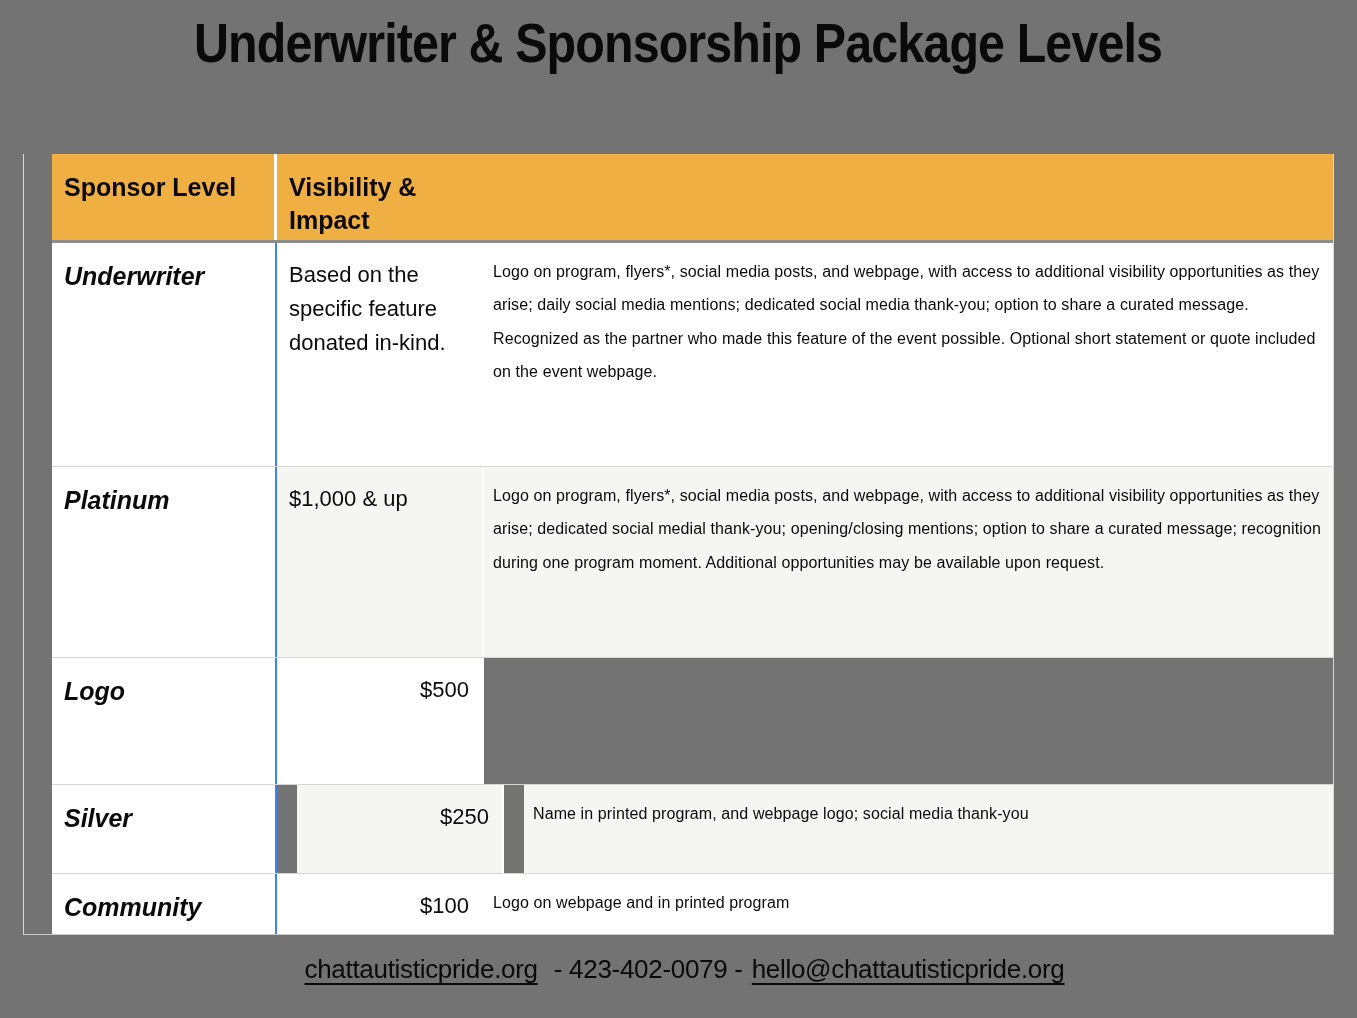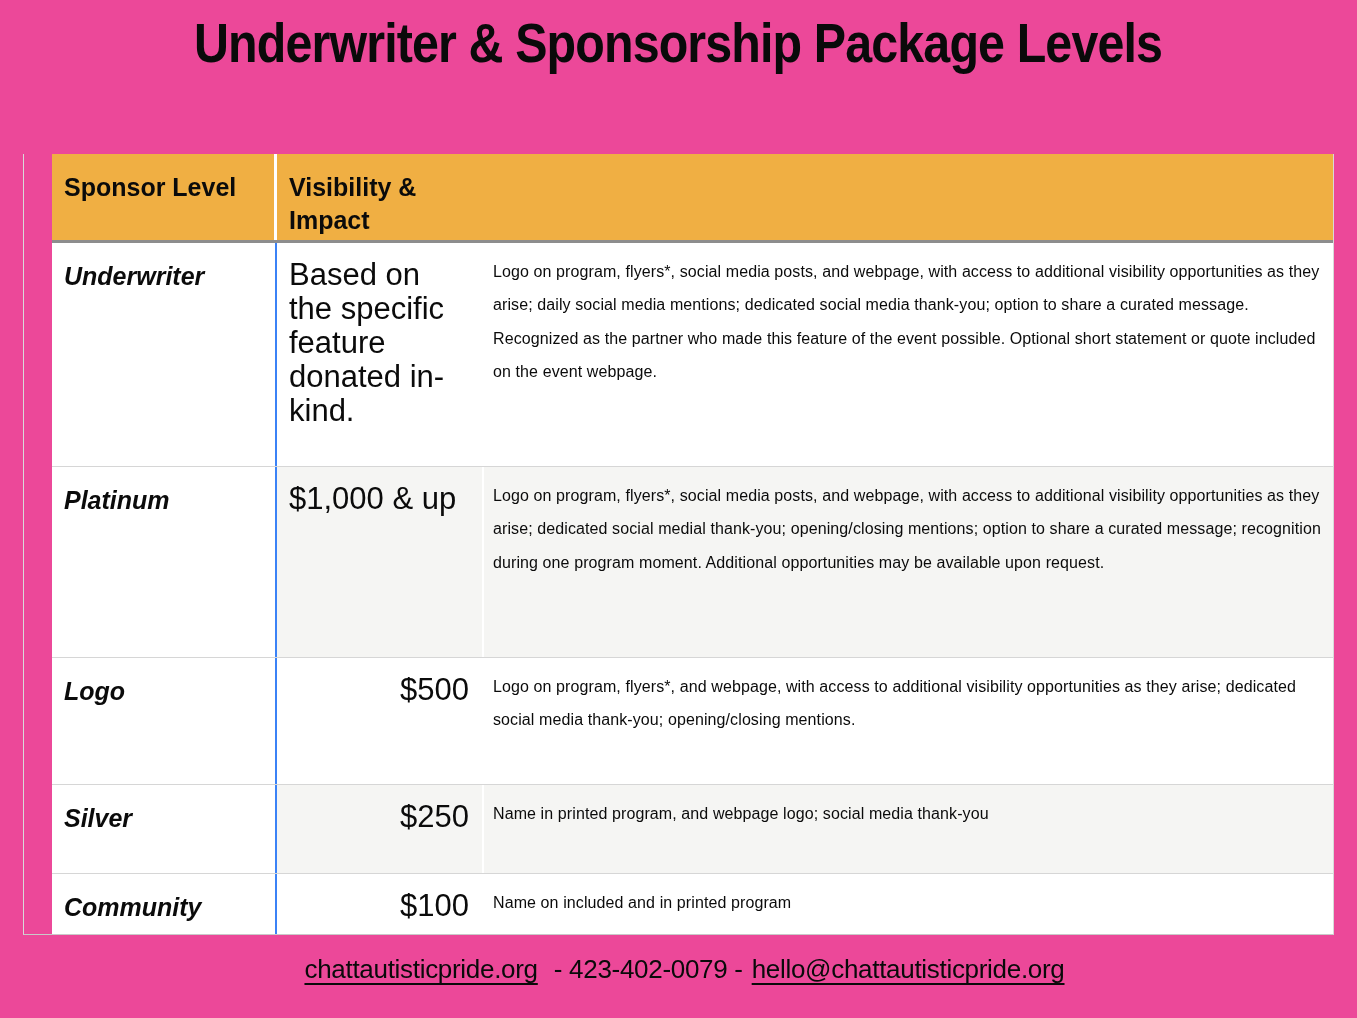--- a/index.html
+++ b/index.html
@@ -6,21 +6,21 @@
     margin: 0;
     padding: 0;
     background: #ffffff;
     font-family: "Liberation Sans", sans-serif;
     color: #0b0b0b;
   }
   .page {
     position: relative;
     width: 1357px;
     height: 1018px;
-    background: #ec4899;
+    background: #737373;
     overflow: hidden;
   }
   
   h1.title {
     margin: 10px 0 0 0;
     text-align: center;
     font-size: 55px;
     line-height: 66px;
     font-weight: 700;
     letter-spacing: -1px;
@@ -57,36 +57,36 @@
     font-size: 25px;
     line-height: 33px;
     padding: 17px 12px 0 12px;
     background: transparent;
   }
   .row.header .cell.hdiv { border-right: 3px solid #ffffff; }
   .body-rows .row + .row { border-top: 1px solid #d6d6d6; }
   .r0 { min-height: 223px; }
   .r1 { min-height: 191px; }
   .r2 { min-height: 127px; }
-  .r3 { min-height: 89px; }
+  .r3 { min-height: 89px; gap: 20px; }
   .r4 { min-height: 61px; }
   .cell {
     box-sizing: border-box;
     background: #ffffff;
   }
   .cell.level {
     font-weight: 700;
     font-style: italic;
     font-size: 25px;
     line-height: 32px;
     padding: 17px 12px 10px 12px;
     border-right: 2px solid #3b82f6;
   }
   .cell.donation {
-    font-size: 31px;
+    font-size: 22px;
     line-height: 34px;
     padding: 15px 13px 10px 12px;
     border-right: 2px solid #ffffff;
   }
   .cell.donation.amt-right { text-align: right; }
   .cell.visibility {
     font-size: 16px;
     line-height: 33.4px;
     letter-spacing: 0.1px;
     padding: 12px 12px 10px 9px;
@@ -139,33 +139,32 @@
 
       <div class="row r1">
         <div class="cell level">Platinum</div>
         <div class="cell donation stripe">$1,000 &amp; up</div>
         <div class="cell visibility stripe">Logo on program, flyers*, social media posts, and webpage, with access to additional visibility opportunities as they arise; dedicated social medial thank-you; opening/closing mentions; option to share a curated message; recognition during one program moment. Additional opportunities may be available upon request.</div>
       </div>
 
       <div class="row r2">
         <div class="cell level">Logo</div>
         <div class="cell donation amt-right">$500</div>
-        <div class="cell visibility">Logo on program, flyers*, and webpage, with access to additional visibility opportunities as they arise; dedicated social media thank-you; opening/closing mentions.</div>
       </div>
 
       <div class="row r3">
         <div class="cell level">Silver</div>
         <div class="cell donation amt-right stripe">$250</div>
         <div class="cell visibility stripe">Name in printed program, and webpage logo; social media thank-you</div>
       </div>
 
       <div class="row r4">
         <div class="cell level">Community</div>
         <div class="cell donation amt-right">$100</div>
-        <div class="cell visibility">Name on included and in printed program</div>
+        <div class="cell visibility">Logo on webpage and in printed program</div>
       </div>
 
     </div>
   </div>
 
   <div class="footer">
     <a class="link">chattautisticpride.org</a><span class="mid">- 423-402-0079 -</span><a class="link">hello@chattautisticpride.org</a>
   </div>
 
 </div>

